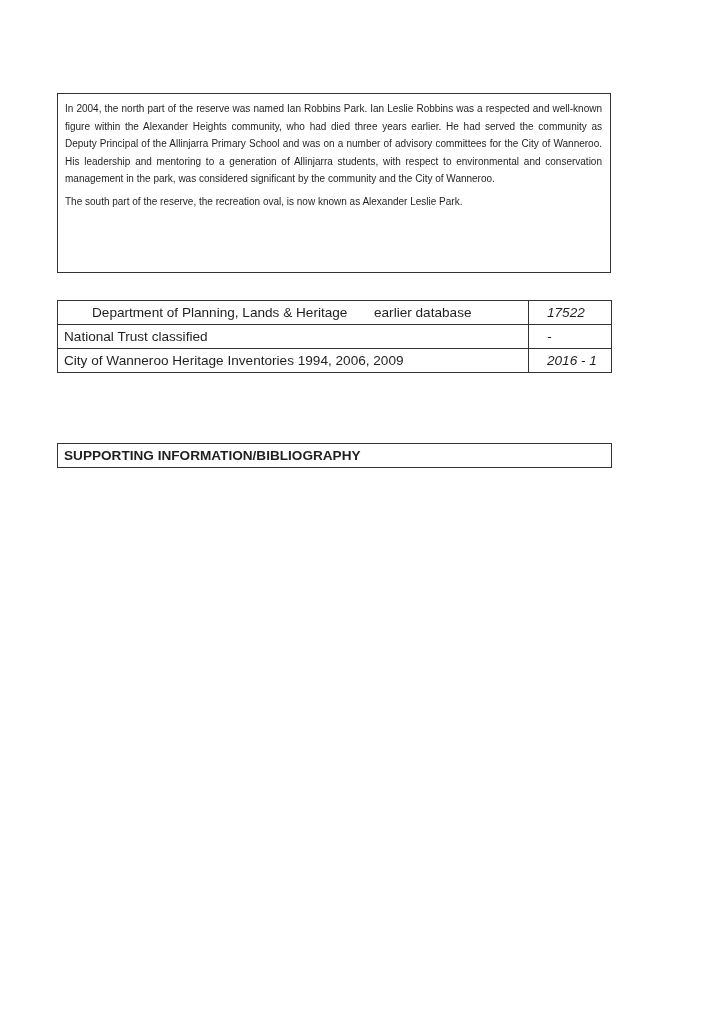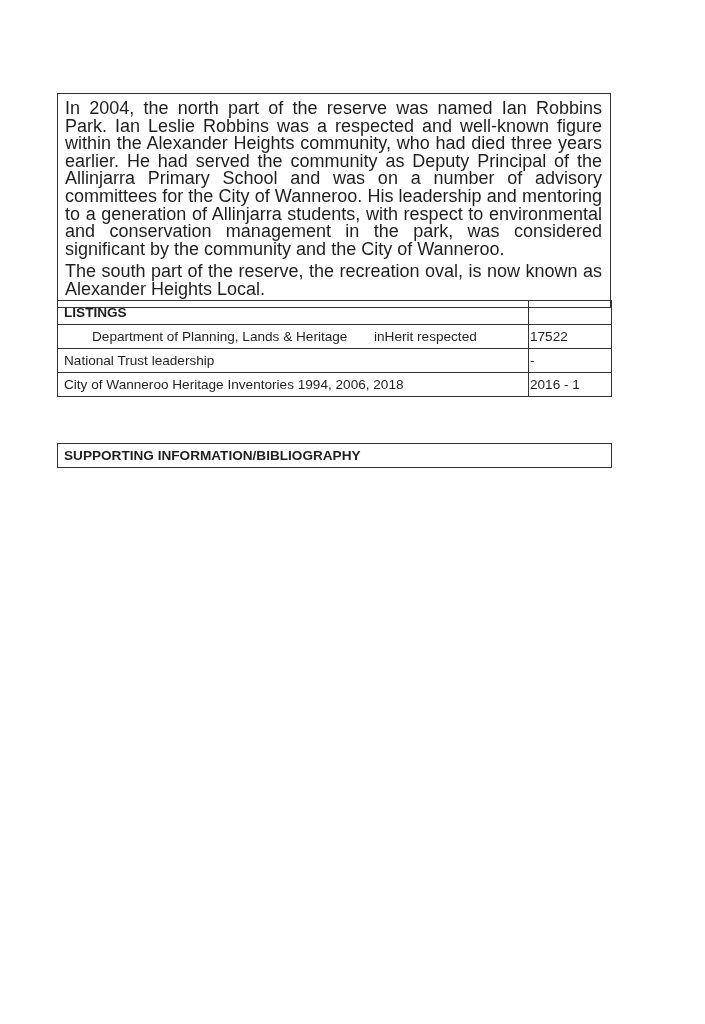--- a/index.html
+++ b/index.html
@@ -20,21 +20,21 @@
 
   
   .intro-box {
     position: absolute;
     left: 57px;
     top: 93px;
     width: 554px;
     min-height: 180px;
     border: 1px solid #333333;
     padding: 6px 8px 8px 7px;
-    font-size: 18px;
+    font-size: 10px;
     line-height: 17.6px;
     text-align: justify;
   }
   .intro-box p + p { margin-top: 5px; }
 
   
   table {
     border-collapse: collapse;
     table-layout: fixed;
     width: 554px;
@@ -44,63 +44,59 @@
   .listings-table { position: absolute; left: 57px; top: 300px; }
   .supporting-table { position: absolute; left: 57px; top: 443px; }
   td {
     border: 1px solid #333333;
     padding: 3px 6px 3px 6px;
     height: 24px;
     vertical-align: middle;
     overflow: hidden;
     white-space: nowrap;
   }
-  td.ref-cell { padding-left: 1px; }
+  td.ref-cell { padding-left: 18px; font-style: italic; }
   .header-cell { font-weight: bold; }
   .org-span {
     display: inline-block;
     min-width: 282px;
     margin-left: 28px;
   }
 </style>
 </head>
 <body>
 
 <div class="page">
 
   <div class="intro-box">
     <p>In 2004, the north part of the reserve was named Ian Robbins Park. Ian Leslie Robbins was a respected and well-known figure within the Alexander Heights community, who had died three years earlier.  He had served the community as Deputy Principal of the Allinjarra Primary School and was on a number of advisory committees for the City of Wanneroo.  His leadership and mentoring to a generation of Allinjarra students, with respect to environmental and conservation management in the park, was considered significant by the community and the City of Wanneroo.</p>
-    <p>The south part of the reserve, the recreation oval, is now known as Alexander Heights Local.</p>
+    <p>The south part of the reserve, the recreation oval, is now known as Alexander Leslie Park.</p>
   </div>
 
   <table class="listings-table">
     <colgroup>
       <col style="width:471px">
       <col style="width:83px">
     </colgroup>
     <tbody>
       <tr>
-        <td class="header-cell">LISTINGS</td>
-        <td class="ref-cell"></td>
-      </tr>
-      <tr>
         <td>
-          <span class="org-span">Department of Planning, Lands &amp; Heritage</span><span>inHerit respected</span>
+          <span class="org-span">Department of Planning, Lands &amp; Heritage</span><span>earlier database</span>
         </td>
         <td class="ref-cell">17522</td>
       </tr>
       <tr>
         <td>
-          <span>National Trust leadership</span>
+          <span>National Trust classified</span>
         </td>
         <td class="ref-cell">-</td>
       </tr>
       <tr>
         <td>
-          <span>City of Wanneroo Heritage Inventories 1994, 2006, 2018</span>
+          <span>City of Wanneroo Heritage Inventories 1994, 2006, 2009</span>
         </td>
         <td class="ref-cell">2016 - 1</td>
       </tr>
     </tbody>
   </table>
 
   <table class="supporting-table">
     <colgroup>
       <col style="width:554px">
     </colgroup>

